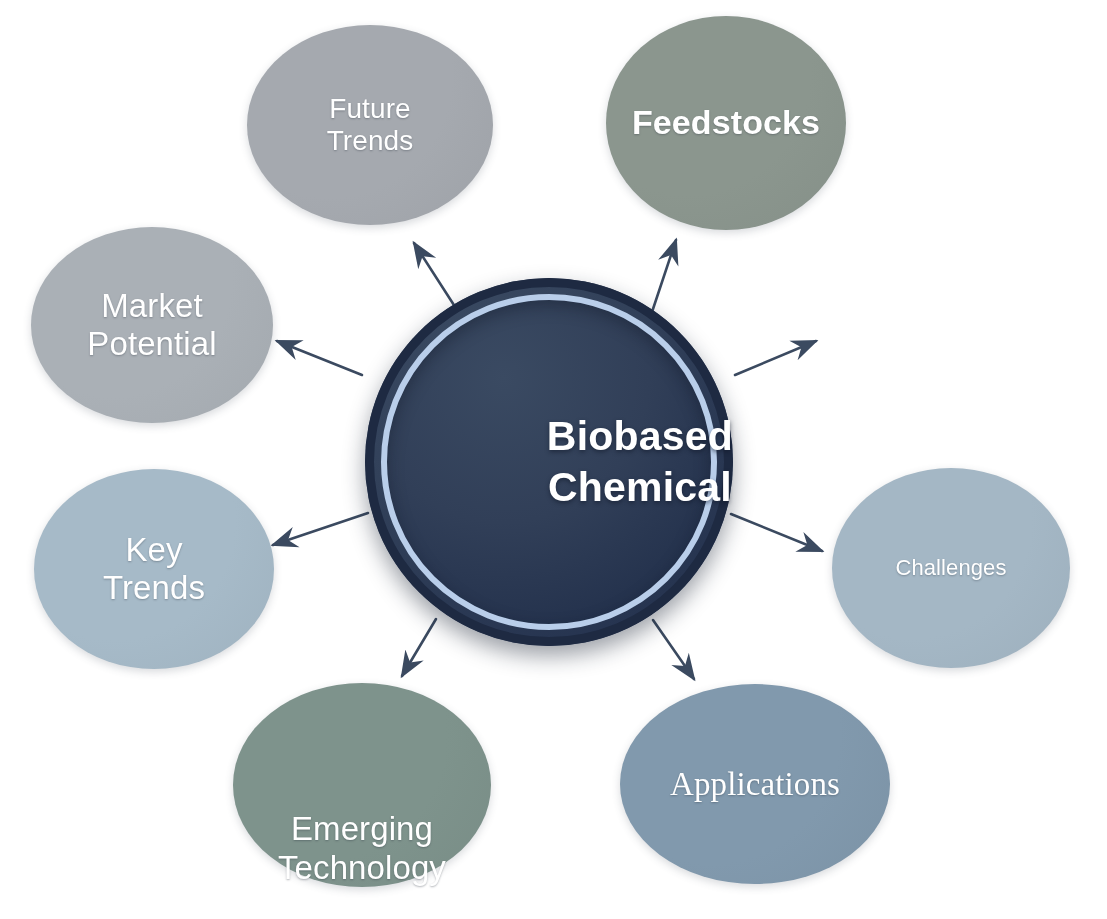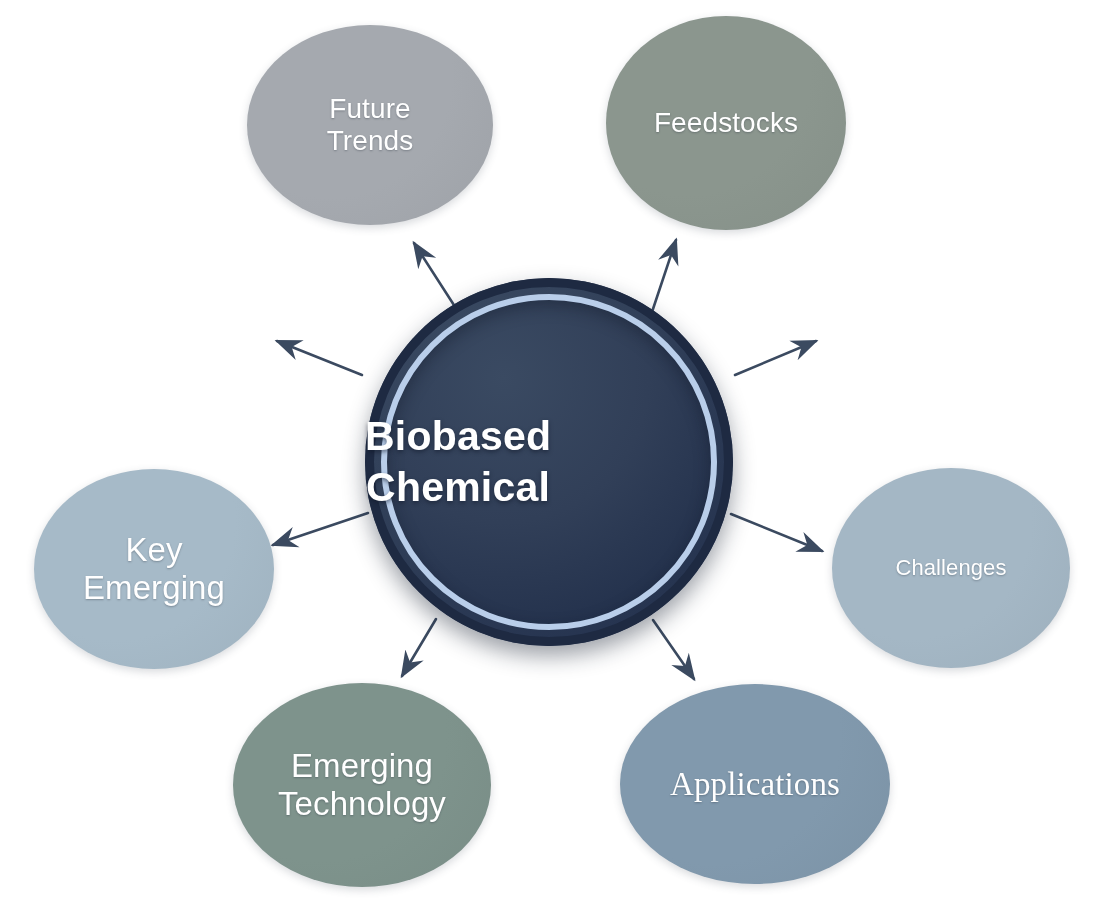--- a/index.html
+++ b/index.html
@@ -56,21 +56,21 @@
     width: 368px;
     height: 368px;
     border-radius: 50%;
     box-sizing: border-box;
     background: radial-gradient(circle at 34% 26%, #3c4c64 0%, #32415a 42%, #263450 78%, #1d2840 100%);
     box-shadow:
       0 10px 22px rgba(20,28,45,0.42),
       inset 0 0 0 9px #1e2a42;
     display: flex;
     align-items: center;
-    justify-content: flex-start;
+    justify-content: flex-end;
   }
   #center-ring {
     position: absolute;
     left: 16px;
     top: 16px;
     right: 16px;
     bottom: 16px;
     border-radius: 50%;
     border: 6px solid #b9ceea;
     box-sizing: border-box;
@@ -111,43 +111,47 @@
         <line x1="368" y1="513" x2="273" y2="545" marker-end="url(#arrowhead)"></line>
         <line x1="362" y1="375" x2="277" y2="341" marker-end="url(#arrowhead)"></line>
       </g>
   </svg>
 
   <div class="node" style="left: 247px; top: 25px; width: 246px; height: 200px; font-size: 28px; color: rgb(255, 255, 255); background: radial-gradient(circle at 34% 26%, rgb(165, 169, 175) 0%, rgb(165, 169, 175) 55%, rgba(0, 0, 0, 0.07) 130%), rgb(165, 169, 175);">
     <span class="node-label">Future
 Trends</span>
   </div>
 
-  <div class="node" style="left: 606px; top: 16px; width: 240px; height: 214px; font-size: 28px; color: rgb(255, 255, 255); background: radial-gradient(circle at 34% 26%, rgb(139, 150, 142) 0%, rgb(139, 150, 142) 55%, rgba(0, 0, 0, 0.07) 130%), rgb(139, 150, 142);">
+  <div class="node" style="left: 606px; top: 16px; width: 240px; height: 214px; font-size: 34px; color: rgb(255, 255, 255); background: radial-gradient(circle at 34% 26%, rgb(139, 150, 142) 0%, rgb(139, 150, 142) 55%, rgba(0, 0, 0, 0.07) 130%), rgb(139, 150, 142); font-weight: bold;">
     <span class="node-label">Feedstocks</span>
   </div>
 
 
   <div class="node" style="left: 832px; top: 468px; width: 238px; height: 200px; font-size: 22px; color: rgb(255, 255, 255); background: radial-gradient(circle at 34% 26%, rgb(164, 183, 197) 0%, rgb(164, 183, 197) 55%, rgba(0, 0, 0, 0.07) 130%), rgb(164, 183, 197);">
     <span class="node-label">Challenges</span>
   </div>
 
   <div class="node" style="left: 620px; top: 684px; width: 270px; height: 200px; font-size: 33px; color: rgb(255, 255, 255); background: radial-gradient(circle at 34% 26%, rgb(129, 153, 173) 0%, rgb(129, 153, 173) 55%, rgba(0, 0, 0, 0.07) 130%), rgb(129, 153, 173); font-family: Liberation Serif, serif;">
     <span class="node-label">Applications</span>
   </div>
 
-  <div class="node" style="left: 233px; top: 683px; width: 258px; height: 204px; font-size: 33px; color: rgb(255, 255, 255); background: radial-gradient(circle at 34% 26%, rgb(126, 147, 140) 0%, rgb(126, 147, 140) 55%, rgba(0, 0, 0, 0.07) 130%), rgb(126, 147, 140);">
+  <div class="node" style="left: 233px; top: 683px; width: 258px; height: 204px; font-size: 33px; color: rgb(255, 255, 255); background: radial-gradient(circle at 34% 26%, rgb(126, 147, 140) 0%, rgb(126, 147, 140) 55%, rgba(0, 0, 0, 0.07) 130%), rgb(126, 147, 140); align-items: flex-end;">
     <span class="node-label">Emerging
 Technology</span>
   </div>
 
   <div class="node" style="left: 34px; top: 469px; width: 240px; height: 200px; font-size: 33px; color: rgb(255, 255, 255); background: radial-gradient(circle at 34% 26%, rgb(166, 186, 200) 0%, rgb(166, 186, 200) 55%, rgba(0, 0, 0, 0.07) 130%), rgb(166, 186, 200);">
     <span class="node-label">Key
-Emerging</span>
+Trends</span>
   </div>
 
+  <div class="node" style="left: 31px; top: 227px; width: 242px; height: 196px; font-size: 33px; color: rgb(255, 255, 255); background: radial-gradient(circle at 34% 26%, rgb(170, 176, 182) 0%, rgb(170, 176, 182) 55%, rgba(0, 0, 0, 0.07) 130%), rgb(170, 176, 182);">
+    <span class="node-label">Market
+Potential</span>
+  </div>
 
   <div id="center-node" style="left: 365px; top: 278px; width: 368px; height: 368px;">
     <div id="center-ring" style="border-color: rgb(185, 206, 234);"></div>
     <div id="center-label" style="color: rgb(255, 255, 255);">Biobased
 Chemical</div>
   </div>
 
 </div>
 
 </body></html>

